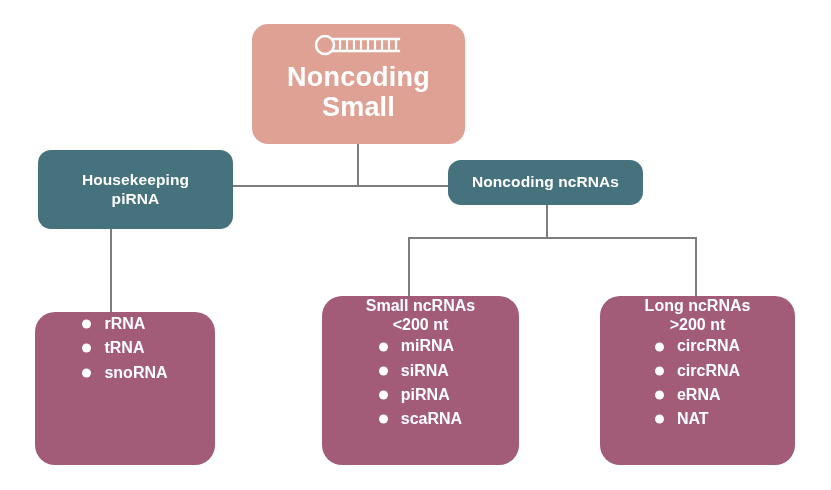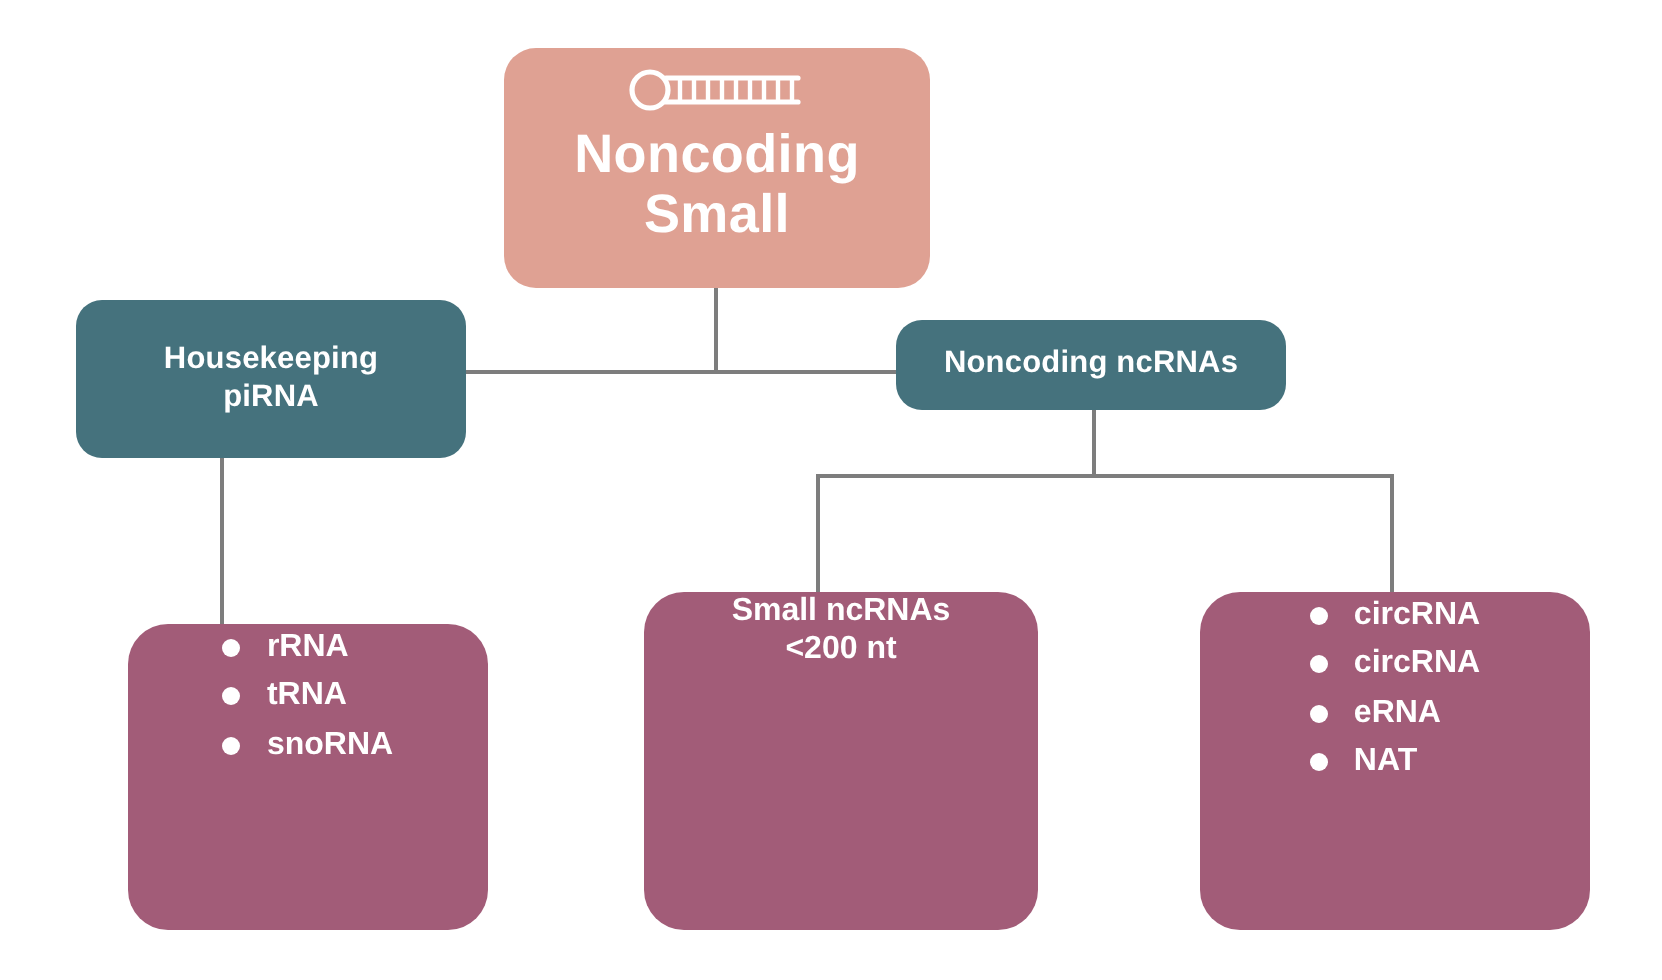--- a/index.html
+++ b/index.html
@@ -161,36 +161,46 @@
     <div class="teal-title">
       <span>Housekeeping</span><br>
       <span>piRNA</span>
     </div>
   </div>
 
   <div class="node node-teal" style="left:448px; top:160px; width:195px; height:45px;">
     <div class="teal-title">Noncoding ncRNAs</div>
   </div>
 
-  <div class="node node-leaf" style="left:64px; top:312px; width:180px; height:153px;">
+  <div class="node node-leaf" style="left:35px; top:312px; width:180px; height:153px;">
     <ul class="leaf-list">
       <li><span class="bullet"></span><span>rRNA</span></li>
       <li><span class="bullet"></span><span>tRNA</span></li>
       <li><span class="bullet"></span><span>snoRNA</span></li>
     </ul>
   </div>
 
   <div class="node node-leaf" style="left:322px; top:296px; width:197px; height:169px;">
     <div class="leaf-heading">
       <span>Small ncRNAs</span><br>
       <span>&lt;200 nt</span>
     </div>
+    <ul class="leaf-list">
+      <li><span class="bullet"></span><span>miRNA</span></li>
+      <li><span class="bullet"></span><span>siRNA</span></li>
+      <li><span class="bullet"></span><span>piRNA</span></li>
+      <li><span class="bullet"></span><span>scaRNA</span></li>
+    </ul>
   </div>
 
   <div class="node node-leaf" style="left:600px; top:296px; width:195px; height:169px;">
+    <div class="leaf-heading">
+      <span>Long ncRNAs</span><br>
+      <span>&gt;200 nt</span>
+    </div>
     <ul class="leaf-list">
       <li><span class="bullet"></span><span>circRNA</span></li>
       <li><span class="bullet"></span><span>circRNA</span></li>
       <li><span class="bullet"></span><span>eRNA</span></li>
       <li><span class="bullet"></span><span>NAT</span></li>
     </ul>
   </div>
 
 </div>
 

